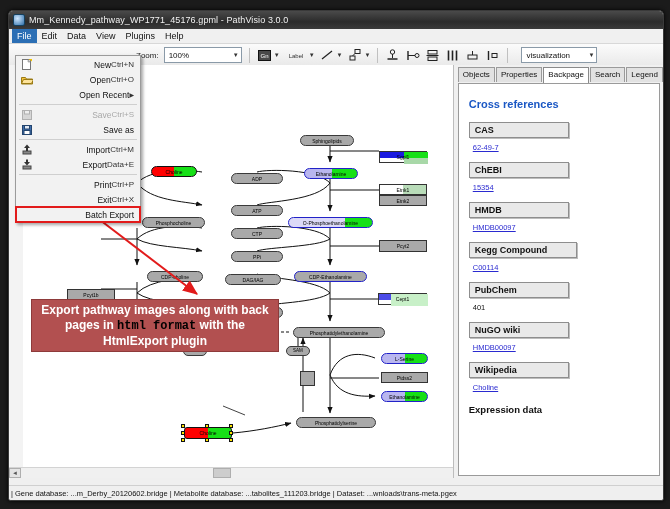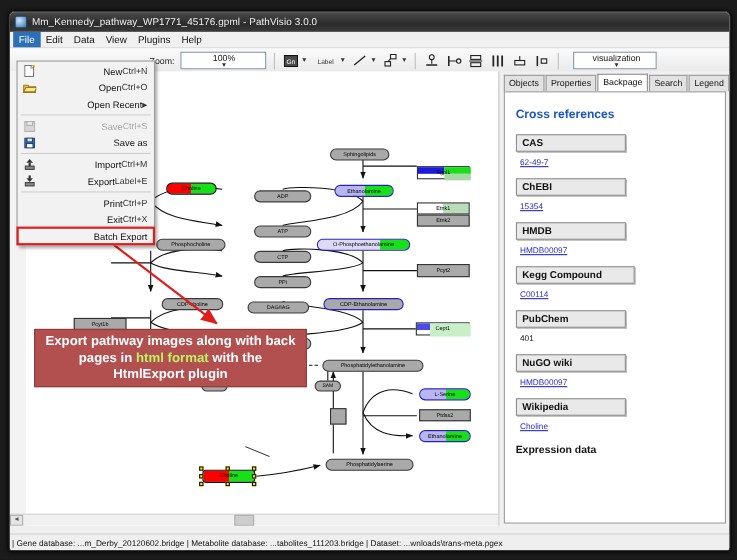--- a/index.html
+++ b/index.html
@@ -17,38 +17,38 @@
   .menubar{height:14px;background:#f0f0f0;border-bottom:1px solid #d8d8d8;display:flex;align-items:center;
            padding-left:3px;font-size:9px;color:#111;text-align:right;}
   .menubar .mi{padding:1px 5px;line-height:12px;}
   .menubar .mi.sel{background:#2c6fb5;color:#fff;}
   
   .toolbar{height:22px;background:linear-gradient(#fbfbfb,#e9e9e9);border-bottom:1px solid #c8c8c8;
            display:flex;align-items:center;padding-left:4px;gap:5px;font-size:8px;color:#222;}
   .tbsep{width:1px;height:15px;background:#c0c0c0;margin:0 2px;}
   .zoomlbl{font-size:8px;color:#222;}
   .combo{height:14px;border:1px solid #8a9aa8;background:#fff;display:flex;align-items:center;
-         justify-content:space-between;padding:0 2px 0 4px;font-size:8px;color:#111;flex-direction:column;}
+         justify-content:space-between;padding:0 2px 0 4px;font-size:8px;color:#111;}
   .combo .arw{font-size:6px;color:#333;}
   .tbtn{width:15px;height:15px;display:flex;align-items:center;justify-content:center;}
   .tbtn svg{display:block;}
   .caret{font-size:6px;color:#333;margin-left:-3px;}
   
   .body{position:absolute;left:0;top:54px;right:0;bottom:22px;display:flex;}
   .canvaswrap{position:relative;width:445px;background:#fff;border-right:1px solid #bdbdbd;overflow:hidden;}
   .canvas{position:absolute;left:14px;top:0;right:0;bottom:0;background:#fff;}
   .vruler{position:absolute;left:0;top:0;width:14px;bottom:0;background:#f3f3f3;border-right:1px solid #cfcfcf;}
   .hscroll{position:absolute;left:0;right:0;bottom:0;height:10px;background:#f0f0f0;border-top:1px solid #d3d3d3;
            display:flex;align-items:center;}
   .hscroll .thumb{position:absolute;left:46%;width:16px;height:8px;background:#cdcdcd;border:1px solid #aeaeae;}
   .hscroll .end{width:10px;height:8px;border:1px solid #aeaeae;background:#e4e4e4;font-size:6px;
                 display:flex;align-items:center;justify-content:center;color:#555;}
   
   .side{flex:1;background:#f0f0f0;display:flex;flex-direction:column;}
-  .tabs{display:flex;align-items:center;height:16px;padding:2px 0 0 4px;gap:1px;background:#f0f0f0;}
+  .tabs{display:flex;align-items:flex-start;height:16px;padding:2px 0 0 4px;gap:1px;background:#f0f0f0;}
   .tab{font-size:8px;padding:1px 4px 2px 4px;border:1px solid #9a9a9a;border-bottom:none;background:#e2e2e2;color:#111;
        line-height:11px;}
   .tab.active{background:#fff;border-color:#8a8a8a;font-weight:normal;padding-bottom:3px;}
   .sidebody{flex:1;background:#fff;border:1px solid #9a9a9a;margin:0 3px 2px 4px;overflow:hidden;position:relative;
             padding:8px 2px 4px 10px;}
   .xrefhead{color:#1a57c4;font-size:11px;font-weight:bold;margin:6px 0 12px 0;}
   .dbbox{border:1px solid #8e8e8e;background:#e9e9e9;padding:2px 5px;font-size:9px;font-weight:bold;color:#111;
          box-shadow:1px 1px 0 #bdbdbd;margin-top:10px;width:88px;}
   .dbval{font-size:7.5px;color:#2a2ad0;text-decoration:underline;margin:5px 0 0 4px;display:block;}
   .dbval.plain{color:#111;text-decoration:none;}
@@ -64,21 +64,21 @@
   .fm-lbl{flex:1;}
   .fm-acc{padding-right:6px;color:#333;font-size:8px;}
   .fm-row.disabled .fm-lbl,.fm-row.disabled .fm-acc{color:#a8a8a8;}
   .fm-sep{height:1px;background:#cfcfcf;margin:2px 3px;}
   .fm-sub{padding-right:6px;font-size:6px;color:#333;}
   .fm-row.boxed{outline:2px solid #e21b1b;outline-offset:-1px;}
   
   .callout{position:absolute;left:22px;top:288px;width:248px;height:53px;background:#b25050;
            border:1px solid #8e3a3a;display:flex;align-items:center;justify-content:center;text-align:center;
            color:#fff;font-weight:bold;font-size:12px;line-height:15px;z-index:30;padding:0 4px;box-sizing:border-box;}
-  .callout .hl{color:#bef264;}
+  .callout .hl{color:#000000;font-family:Liberation Mono, monospace;}
   
   .node{position:absolute;box-sizing:border-box;display:flex;align-items:center;justify-content:center;
         font-size:5px;color:#000;text-align:center;line-height:6px;}
   .meta{background:#a9a9a9;border:1px solid #3a3a3a;border-radius:8px;}
   .meta.sel{border:1px solid #2222c8;}
   .grad{position:absolute;box-sizing:border-box;border:1px solid #333;}
   svg.edges{position:absolute;left:0;top:0;width:100%;height:100%;overflow:visible;}
   .handle{position:absolute;width:4px;height:4px;background:#ffe400;border:1px solid #111;box-sizing:border-box;}
   .arrowred{position:absolute;z-index:31;}
 </style>
@@ -509,21 +509,21 @@
       </div>
       <div class="fm-row">
         <div class="fm-ico">
           <svg width="10" height="11">
               <rect x="1" y="7" width="8" height="3" fill="#888" stroke="#444"></rect>
               <polygon points="5,6.5 8,3 2,3" fill="#333"></polygon>
               <rect x="4" y="0.5" width="2" height="3" fill="#333"></rect>
             </svg>
         </div>
         <div class="fm-lbl">Export</div>
-        <div class="fm-acc">Label+E</div>
+        <div class="fm-acc">Data+E</div>
       </div>
       <div class="fm-sep"></div>
       <div class="fm-row">
         <div class="fm-ico"></div>
         <div class="fm-lbl">Print</div>
         <div class="fm-acc">Ctrl+P</div>
       </div>
       <div class="fm-row">
         <div class="fm-ico"></div>
         <div class="fm-lbl">Exit</div>

